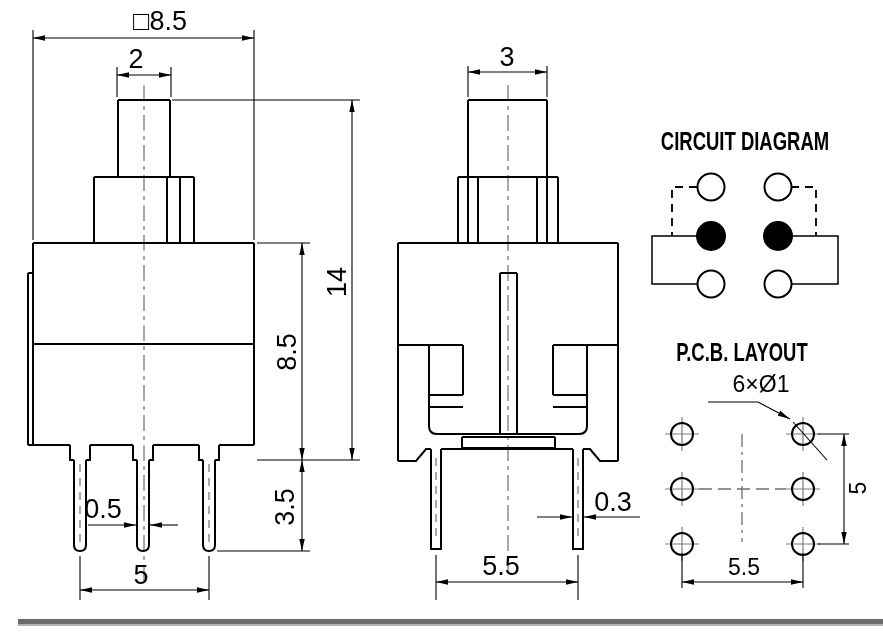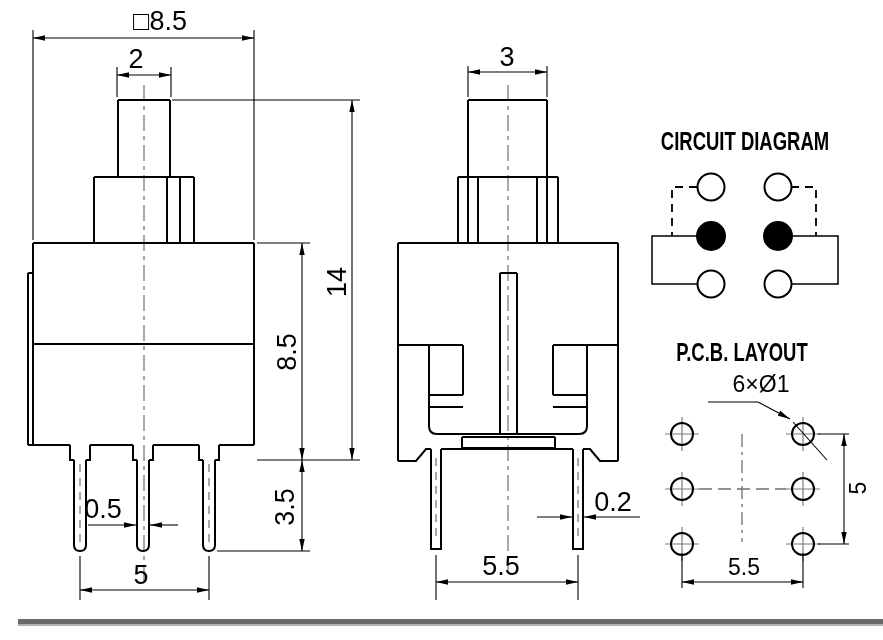--- a/index.html
+++ b/index.html
@@ -151,21 +151,21 @@
 
   <span class="lab" style="left:136px; top:21px;padding-left:48px;">□8.5</span>
   <span class="lab" style="left:136px; top:59px;">2</span>
   <span class="lab vlab" style="left:337px; top:282px;">14</span>
   <span class="lab vlab" style="left:287px; top:352px;">8.5</span>
   <span class="lab vlab" style="left:285px; top:507px;">3.5</span>
   <span class="lab" style="left:103px; top:509px;">0.5</span>
   <span class="lab" style="left:141px; top:575px;">5</span>
 
   <span class="lab" style="left:507px; top:57px;">3</span>
-  <span class="lab" style="left:613px; top:502px;">0.2</span>
+  <span class="lab" style="left:613px; top:502px;">0.3</span>
   <span class="lab" style="left:501px; top:566px;">5.5</span>
 
   <span class="title" style="left:745px; top:141px;">CIRCUIT DIAGRAM</span>
   <span class="title" style="left:742px; top:352px;">P.C.B. LAYOUT</span>
   <span class="lab pcblab" style="left:761px; top:384px;">6×Ø1</span>
   <span class="lab pcblab vlab" style="left:858px; top:488px;">5</span>
   <span class="lab pcblab" style="left:744px; top:567px;">5.5</span>
 
 </div>
 

